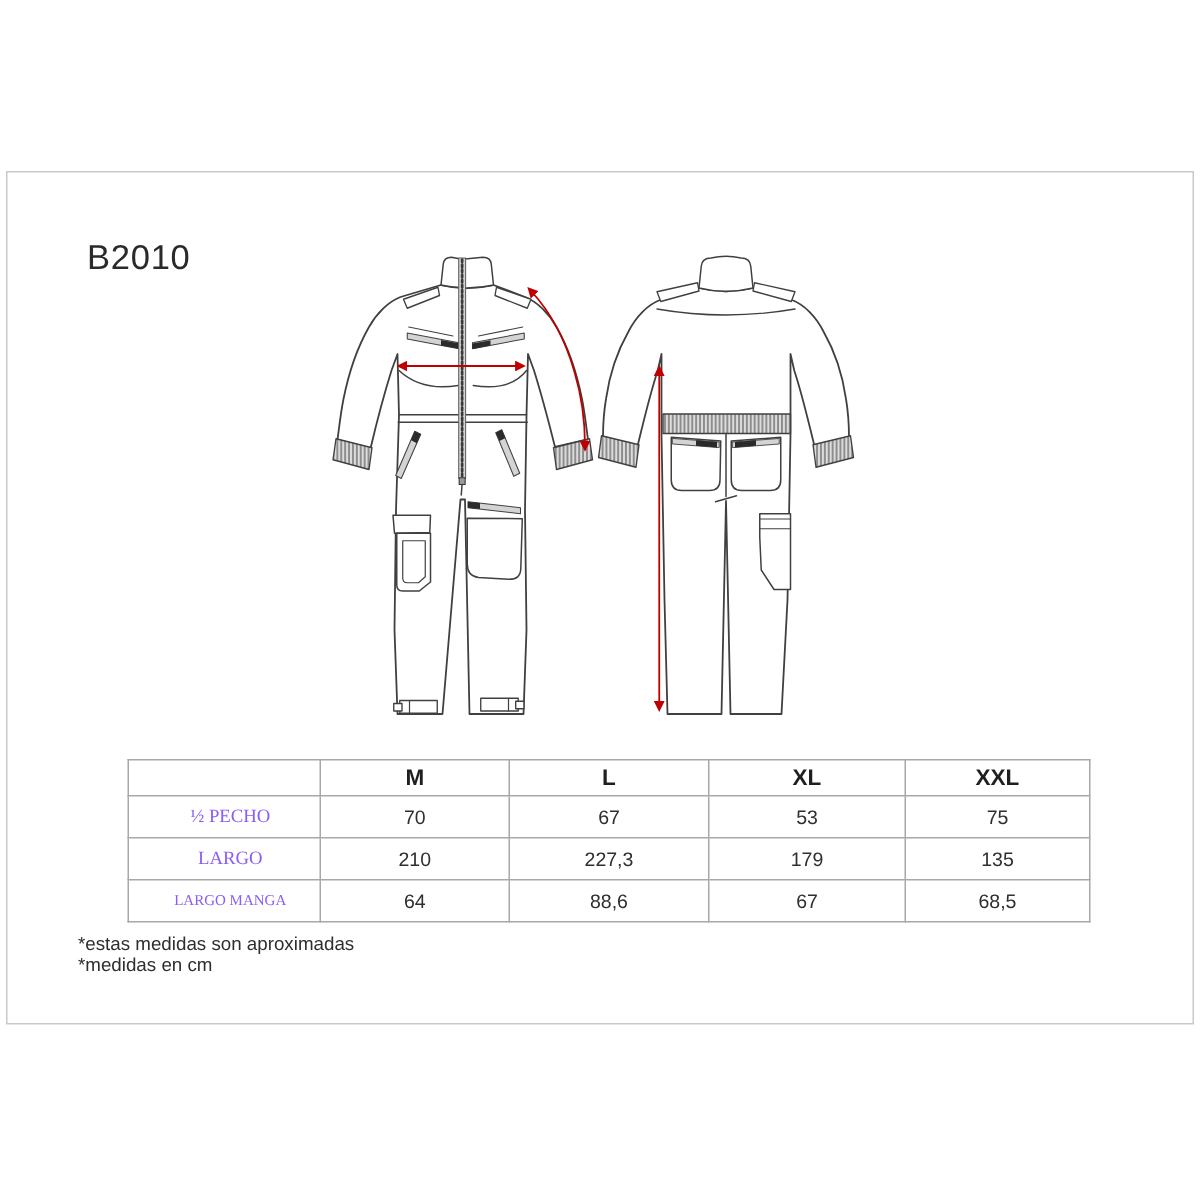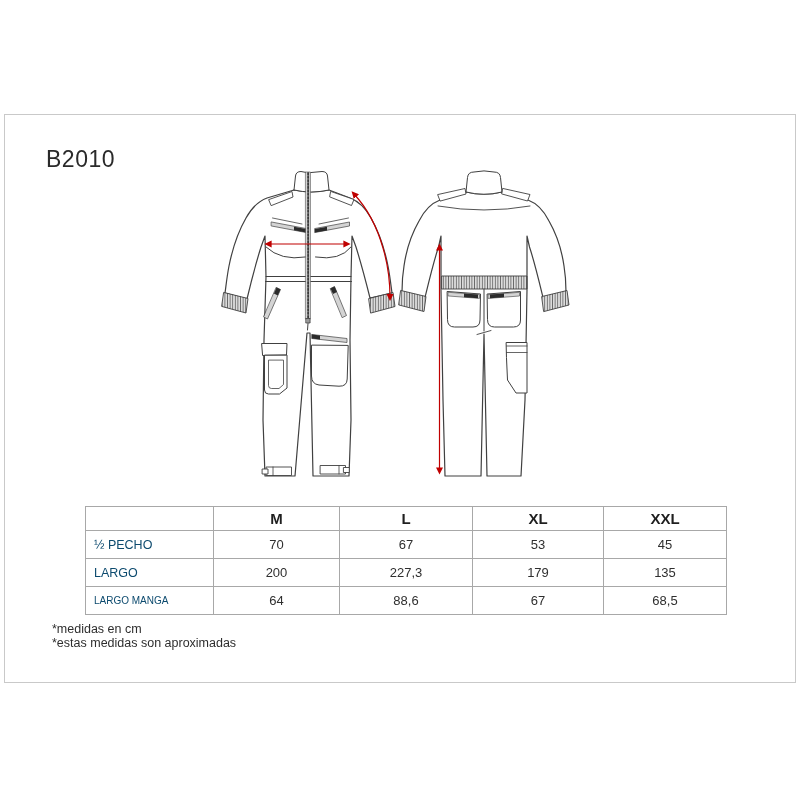--- a/index.html
+++ b/index.html
@@ -6,35 +6,35 @@
   body{
     width:800px;height:800px;background:#ffffff;position:relative;overflow:hidden;
     font-family:"Liberation Sans","DejaVu Sans",sans-serif;
     -webkit-font-smoothing:antialiased;
   }
   .sheet-border{
     position:absolute;left:4px;top:114px;width:790px;height:567px;
     border:1px solid #c9c9c9;background:#fff;
   }
   .title{
-    position:absolute;left:42px;top:142px;margin:4px;
+    position:absolute;left:42px;top:142px;margin:16px;
     font-size:23px;font-weight:400;color:#2a2a2a;letter-spacing:0.5px;
   }
   svg.drawing{position:absolute;left:210px;top:164px;}
   table.sizes{
     position:absolute;left:85px;top:506px;width:641px;
     border-collapse:collapse;table-layout:fixed;background:#fff;
   }
   .sizes th,.sizes td{
     border:1px solid #a8a8a8;text-align:center;vertical-align:middle;
     color:#2f2f2f;font-size:13px;font-weight:400;padding:0;
   }
   .sizes thead th{height:23px;font-size:15px;font-weight:700;color:#1f1f1f;}
   .sizes tbody tr{height:28px;}
-  .sizes .lbl{text-align:left;padding-left:8px;font-size:12.5px;color:#0c4a6e;}
+  .sizes .lbl{text-align:center;padding-left:8px;font-size:12.5px;color:#8b5cf6;font-family:Liberation Serif, serif;}
   .sizes .lbl.small{font-size:10px;margin-top:28px;}
   .notes{
     position:absolute;left:52px;top:622px;
     font-size:12.5px;line-height:14px;color:#2e2e2e;
   }
 </style>
 </head>
 <body>
 
 <div class="page">
@@ -154,37 +154,37 @@
         <th>XL</th>
         <th>XXL</th>
       </tr>
     </thead>
     <tbody>
       <tr>
         <td class="lbl">½ PECHO</td>
         <td>70</td>
         <td>67</td>
         <td>53</td>
-        <td>45</td>
+        <td>75</td>
       </tr>
       <tr>
         <td class="lbl">LARGO</td>
-        <td>200</td>
+        <td>210</td>
         <td>227,3</td>
         <td>179</td>
         <td>135</td>
       </tr>
       <tr>
         <td class="lbl small">LARGO MANGA</td>
         <td>64</td>
         <td>88,6</td>
         <td>67</td>
         <td>68,5</td>
       </tr>
     </tbody>
   </table>
 
   <div class="notes">
+    <div>*estas medidas son aproximadas</div>
     <div>*medidas en cm</div>
-    <div>*estas medidas son aproximadas</div>
   </div>
 
 </div>
 
 </body></html>

